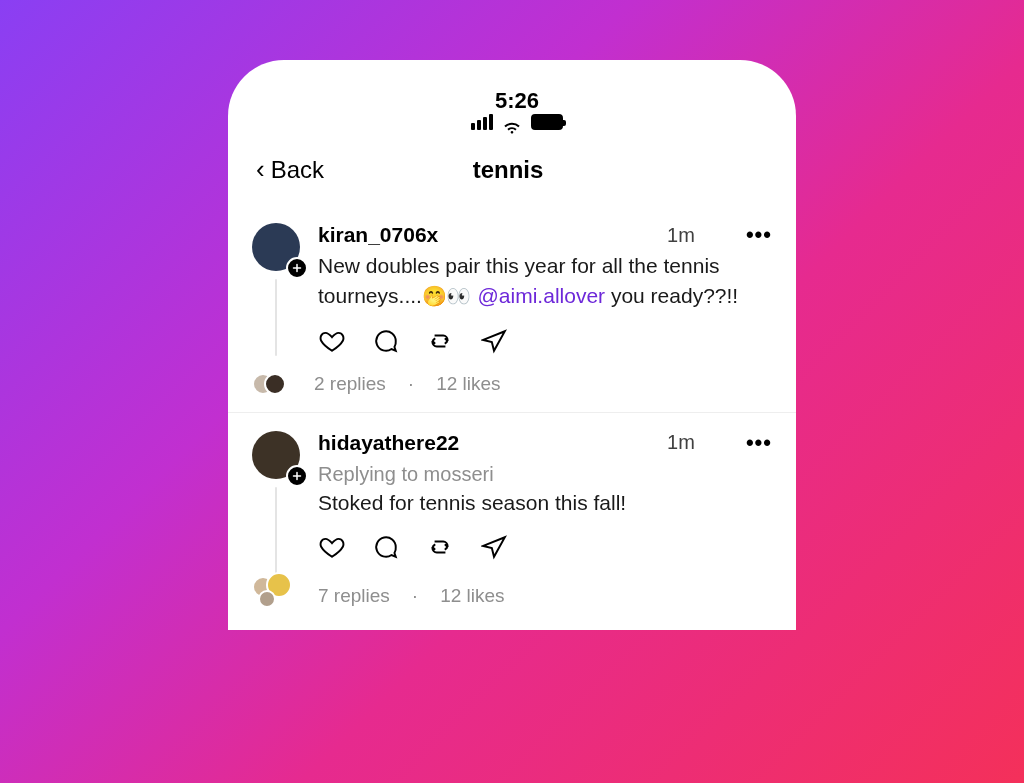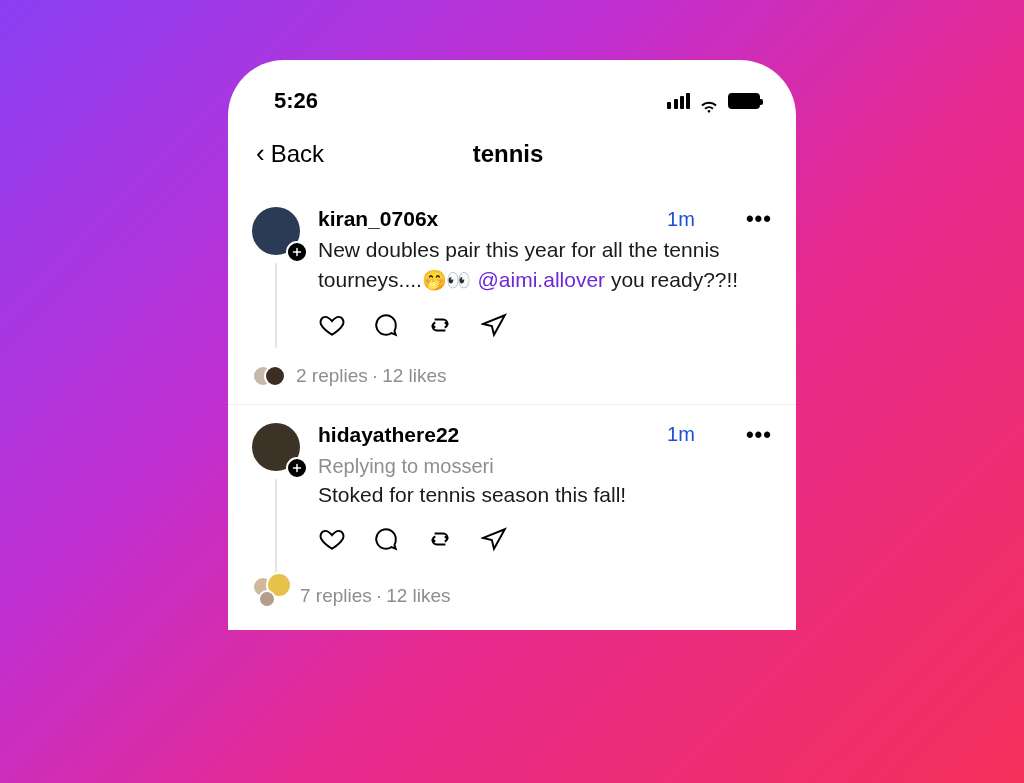--- a/index.html
+++ b/index.html
@@ -14,21 +14,21 @@
     width: 568px;
     background: #fff;
     border-radius: 56px 56px 0 0;
     padding: 24px 0 0 0;
     box-shadow: none;
     overflow: hidden;
   }
   .statusbar {
     display: flex; justify-content: space-between; align-items: center;
     padding: 4px 36px 18px 46px;
-    font-size: 22px; font-weight: 600; color: #000;
+    font-size: 22px; font-weight: 600; color: #000; flex-direction: column;
   }
   .status-right { display: flex; gap: 8px; align-items: center; }
   .signal { display: inline-flex; align-items: flex-end; gap: 2.2px; }
   .signal span { width: 4px; background: #000; border-radius: 1px; display: inline-block; }
   .signal span:nth-child(1){height:7px}
   .signal span:nth-child(2){height:10px}
   .signal span:nth-child(3){height:13px}
   .signal span:nth-child(4){height:16px}
   .wifi { width: 22px; height: 16px; position: relative; }
   .wifi svg { width: 22px; height: 16px; }
@@ -52,30 +52,30 @@
   .post-head { display: flex; align-items: flex-start; }
   .avatar-wrap { position: relative; width: 52px; height: 52px; flex-shrink: 0; }
   .avatar { width: 48px; height: 48px; border-radius: 50%; background: #2b3a55; display:block; }
   .avatar.av2 { background:#3d3226; }
   .plus { position: absolute; right: -4px; bottom: -4px; width: 22px; height: 22px; background:#000; border: 2px solid #fff; border-radius: 50%; display:flex; align-items:center; justify-content:center; }
   .plus svg { width: 12px; height: 12px; }
   .thread-line { position:absolute; left: 47px; top: 74px; bottom: 56px; width: 2px; background:#e4e4e4; border-radius:2px; }
   .post-body { margin-left: 14px; flex: 1; min-width: 0; }
   .post-top { display:flex; align-items:center;gap:37px; }
   .uname { font-size: 21px; font-weight: 600; color:#000; }
-  .time { margin-left: auto; font-size: 20px; color:#1d4ed8; font-weight: 400; }
+  .time { margin-left: auto; font-size: 20px; color:#404040; font-weight: 400; }
   .more { margin-left: 14px; font-size: 22px; font-weight: 800; letter-spacing: 1px; color:#000; cursor:pointer; line-height: 1; }
   .reply-to { color:#8e8e8e; font-size: 20px; margin-top: 8px; }
   .content { font-size: 21px; color:#1a1a1a; line-height: 1.45; margin-top: 4px; }
   .mention { color:#6d28d9; }
   .emoji { font-size: 20px; }
   .actions { display:flex; gap: 26px; margin-top: 14px; margin-left: 0; align-items:center; height: 30px; }
   .act { width: 28px; height: 28px; display:flex; align-items:center; justify-content:center; cursor:pointer; }
   .act svg { width: 26px; height: 26px; stroke:#000; stroke-width:1.8; fill:none; }
-  .meta-row { display:flex; align-items:center; margin-top: 22px; gap: 4px; }
+  .meta-row { display:flex; align-items:center; margin-top: 14px; gap: 22px; }
   .mini-avs { display:flex; align-items:center; position:relative; width: 40px; height: 28px; }
   .mini { width: 22px; height: 22px; border-radius:50%; border:2px solid #fff; position:absolute; }
   .mini.a{ left:0; background:#c7b9aa; }
   .mini.b{ left:12px; background:#3a2e25; }
   .mini.c{ left:0; top:0; background:#d0b89a; }
   .mini.d{ left:14px; top:-4px; background:#e7c24a; width:26px; height:26px; }
   .mini.e{ left:6px; top:14px; background:#b19f8c; width:18px; height:18px; }
   .meta-text { color:#8e8e8e; font-size: 19px; }
   .sep { color:#8e8e8e; }
   .mini-wrap2 { width: 44px; height: 40px; position:relative; }

